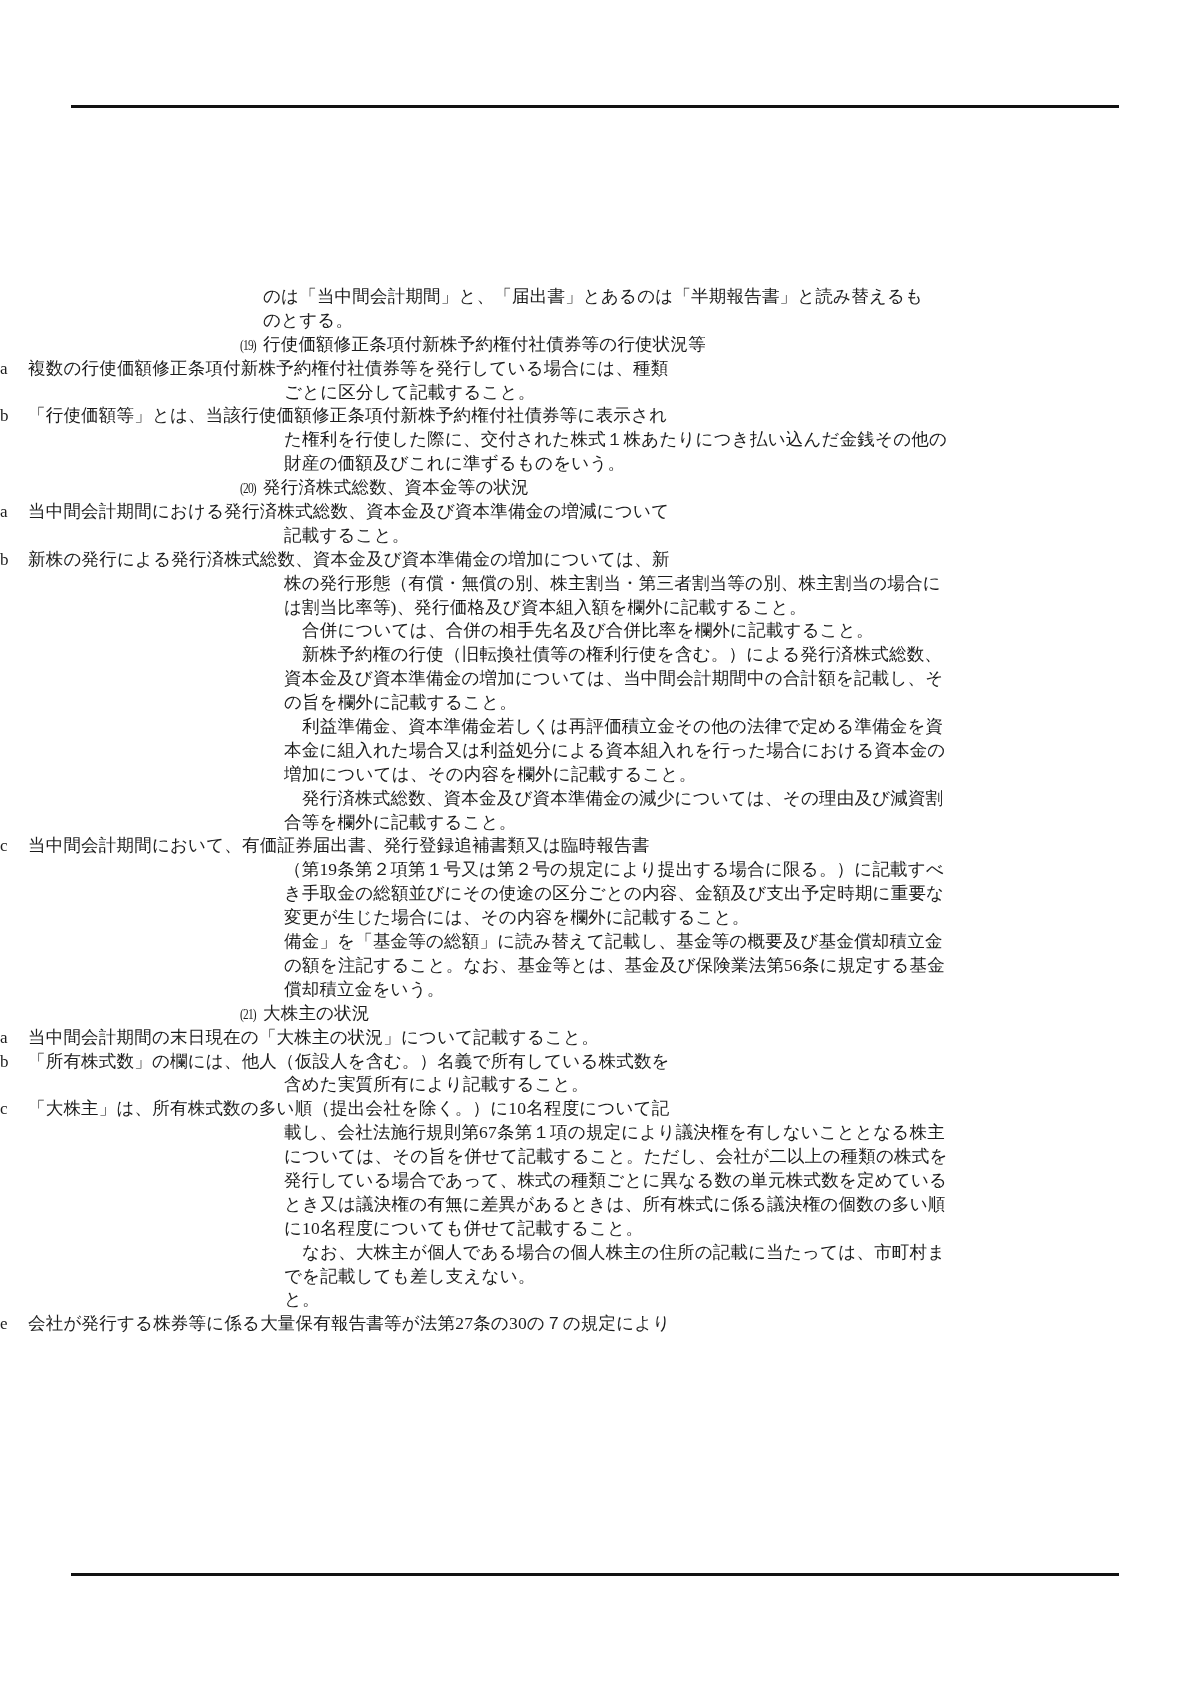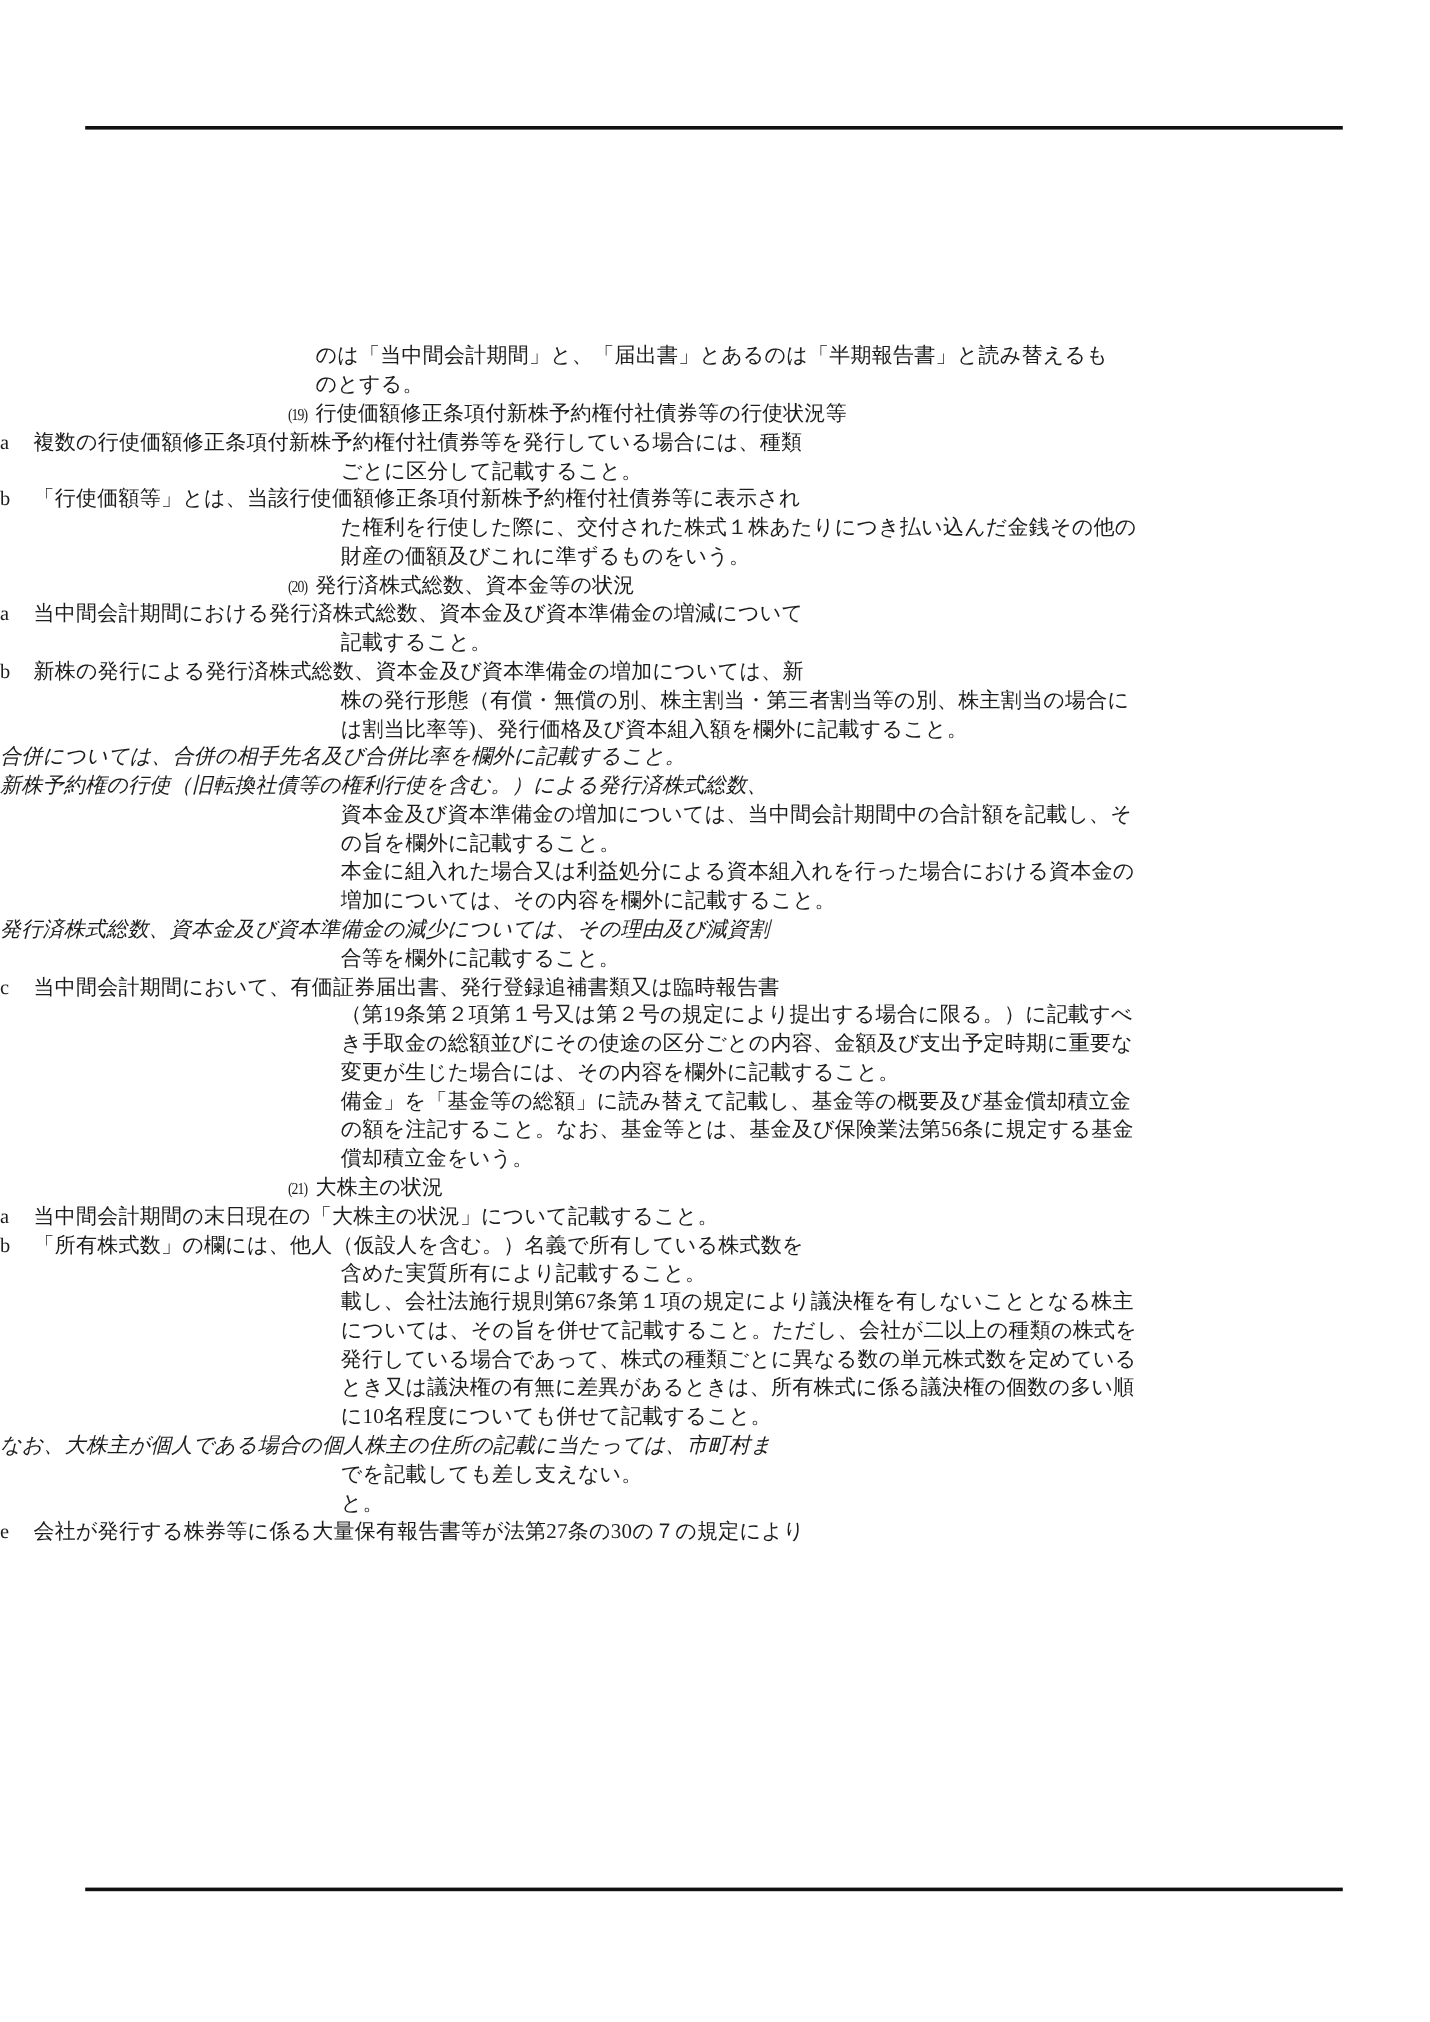--- a/index.html
+++ b/index.html
@@ -31,21 +31,21 @@
     line-height:23.9px;
     font-size:17.5px;
     white-space:nowrap;
     letter-spacing:0.2px;
   }
   
   .tline.cont0{padding-left:263px;}
   .tline.item{padding-left:240px;}
   .tline.sub{}
   .tline.subcont{padding-left:284px;}
-  .tline.inner{font-style:italic;}
+  .tline.inner{padding-left:302px;}
   .item-num{
     display:inline-block;
     width:23px;
     font-size:14px;
     letter-spacing:-1px;
     transform:scaleX(0.82);
     transform-origin:left center;
     vertical-align:baseline;
   }
   .sub-letter{
@@ -71,35 +71,37 @@
     <div class="tline item"><span class="item-num">(20)</span><span>発行済株式総数、資本金等の状況</span></div>
     <div class="tline sub"><span class="sub-letter">a</span><span>当中間会計期間における発行済株式総数、資本金及び資本準備金の増減について</span></div>
     <div class="tline subcont"><span>記載すること。</span></div>
     <div class="tline sub"><span class="sub-letter">b</span><span>新株の発行による発行済株式総数、資本金及び資本準備金の増加については、新</span></div>
     <div class="tline subcont"><span>株の発行形態（有償・無償の別、株主割当・第三者割当等の別、株主割当の場合に</span></div>
     <div class="tline subcont"><span>は割当比率等)、発行価格及び資本組入額を欄外に記載すること。</span></div>
     <div class="tline inner"><span>合併については、合併の相手先名及び合併比率を欄外に記載すること。</span></div>
     <div class="tline inner"><span>新株予約権の行使（旧転換社債等の権利行使を含む。）による発行済株式総数、</span></div>
     <div class="tline subcont"><span>資本金及び資本準備金の増加については、当中間会計期間中の合計額を記載し、そ</span></div>
     <div class="tline subcont"><span>の旨を欄外に記載すること。</span></div>
+    <div class="tline inner"><span>利益準備金、資本準備金若しくは再評価積立金その他の法律で定める準備金を資</span></div>
     <div class="tline subcont"><span>本金に組入れた場合又は利益処分による資本組入れを行った場合における資本金の</span></div>
     <div class="tline subcont"><span>増加については、その内容を欄外に記載すること。</span></div>
     <div class="tline inner"><span>発行済株式総数、資本金及び資本準備金の減少については、その理由及び減資割</span></div>
     <div class="tline subcont"><span>合等を欄外に記載すること。</span></div>
     <div class="tline sub"><span class="sub-letter">c</span><span>当中間会計期間において、有価証券届出書、発行登録追補書類又は臨時報告書</span></div>
     <div class="tline subcont"><span>（第19条第２項第１号又は第２号の規定により提出する場合に限る。）に記載すべ</span></div>
     <div class="tline subcont"><span>き手取金の総額並びにその使途の区分ごとの内容、金額及び支出予定時期に重要な</span></div>
     <div class="tline subcont"><span>変更が生じた場合には、その内容を欄外に記載すること。</span></div>
     <div class="tline subcont"><span>備金」を「基金等の総額」に読み替えて記載し、基金等の概要及び基金償却積立金</span></div>
     <div class="tline subcont"><span>の額を注記すること。なお、基金等とは、基金及び保険業法第56条に規定する基金</span></div>
     <div class="tline subcont"><span>償却積立金をいう。</span></div>
     <div class="tline item"><span class="item-num">(21)</span><span>大株主の状況</span></div>
     <div class="tline sub"><span class="sub-letter">a</span><span>当中間会計期間の末日現在の「大株主の状況」について記載すること。</span></div>
     <div class="tline sub"><span class="sub-letter">b</span><span>「所有株式数」の欄には、他人（仮設人を含む。）名義で所有している株式数を</span></div>
     <div class="tline subcont"><span>含めた実質所有により記載すること。</span></div>
+    <div class="tline sub"><span class="sub-letter">c</span><span>「大株主」は、所有株式数の多い順（提出会社を除く。）に10名程度について記</span></div>
     <div class="tline subcont"><span>載し、会社法施行規則第67条第１項の規定により議決権を有しないこととなる株主</span></div>
     <div class="tline subcont"><span>については、その旨を併せて記載すること。ただし、会社が二以上の種類の株式を</span></div>
     <div class="tline subcont"><span>発行している場合であって、株式の種類ごとに異なる数の単元株式数を定めている</span></div>
     <div class="tline subcont"><span>とき又は議決権の有無に差異があるときは、所有株式に係る議決権の個数の多い順</span></div>
     <div class="tline subcont"><span>に10名程度についても併せて記載すること。</span></div>
     <div class="tline inner"><span>なお、大株主が個人である場合の個人株主の住所の記載に当たっては、市町村ま</span></div>
     <div class="tline subcont"><span>でを記載しても差し支えない。</span></div>
     <div class="tline subcont"><span>と。</span></div>
     <div class="tline sub"><span class="sub-letter">e</span><span>会社が発行する株券等に係る大量保有報告書等が法第27条の30の７の規定により</span></div>
   </div>

